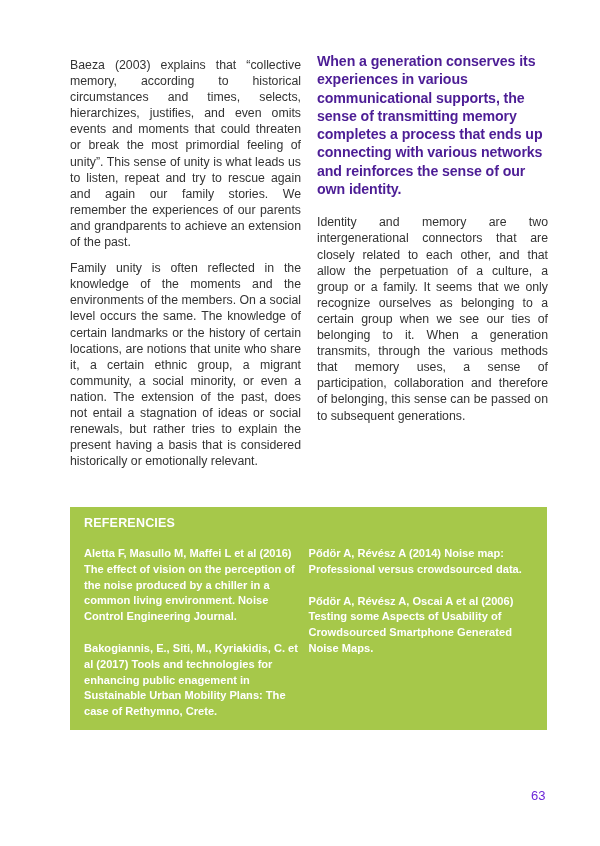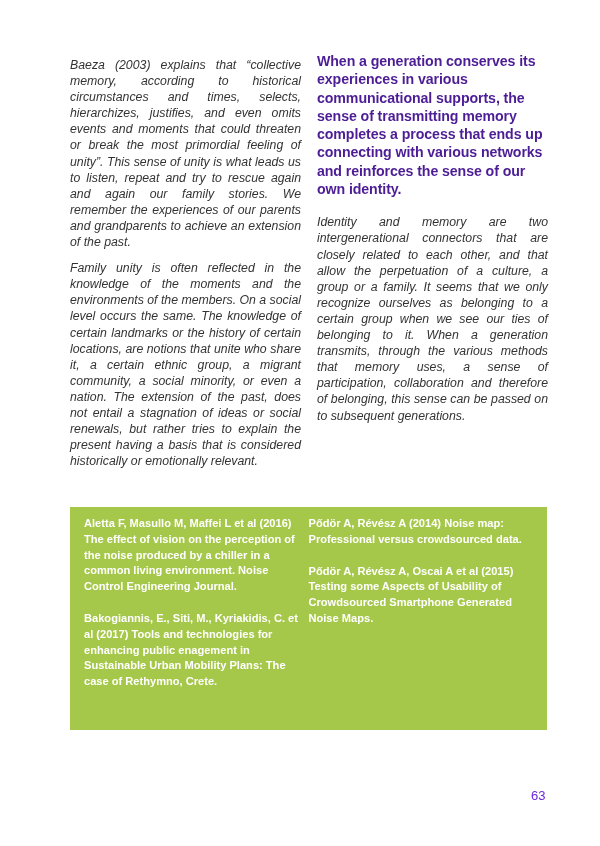--- a/index.html
+++ b/index.html
@@ -4,21 +4,21 @@
 <style>
   html, body { margin: 0; padding: 0; }
   body {
     width: 600px; height: 846px; background: #ffffff; position: relative;
     font-family: "Liberation Sans", "DejaVu Sans", sans-serif; color: #333333;
     overflow: hidden;
   }
   .col {
     position: absolute; font-size: 12.3px; line-height: 16.1px; text-align: justify;
   }
-  .col p { margin: 0 0 10px 0; font-style: italic; }
+  .col p { margin: 0 0 10px 0; }
   #col-left { left: 70px; top: 57px; width: 231px; }
   #col-right { left: 317px; top: 52px; width: 231px; }
   .pull-quote {
     color: #4c1d95; font-weight: bold; font-size: 14.2px; line-height: 18.3px;
     text-align: left; margin: 0 0 14px 0; letter-spacing: -0.1px;
   }
   #col-right p.body { margin-top: 16px; }
   #refs-box {
     position: absolute; left: 70px; top: 507px; width: 477px; height: 223px;
     background: #a6c84a; color: #ffffff; box-sizing: border-box; padding: 9px 14px;
@@ -41,25 +41,26 @@
   <p>Baeza (2003) explains that “collective memory, according to historical circumstances and times, selects, hierarchizes, justifies, and even omits events and moments that could threaten or break the most primordial feeling of unity”. This sense of unity is what leads us to listen, repeat and try to rescue again and again our family stories. We remember the experiences of our parents and grandparents to achieve an extension of the past.</p>
   <p>Family unity is often reflected in the knowledge of the moments and the environments of the members. On a social level occurs the same. The knowledge of certain landmarks or the history of certain locations, are notions that unite who share it, a certain ethnic group, a migrant community, a social minority, or even a nation. The extension of the past, does not entail a stagnation of ideas or social renewals, but rather tries to explain the present having a basis that is considered historically or emotionally relevant.</p>
 </div>
 
 <div id="col-right" class="col">
   <div class="pull-quote">When a generation conserves its experiences in various communicational supports, the sense of transmitting memory completes a process that ends up connecting with various networks and reinforces the sense of our own identity.</div>
   <p class="body">Identity and memory are two intergenerational connectors that are closely related to each other, and that allow the perpetuation of a culture, a group or a family. It seems that we only recognize ourselves as belonging to a certain group when we see our ties of belonging to it. When a generation transmits, through the various methods that memory uses, a sense of participation, collaboration and therefore of belonging, this sense can be passed on to subsequent generations.</p>
 </div>
 
 <div id="refs-box">
+  <div id="refs-title">REFERENCIES</div>
   <div class="refs-cols">
     <div class="refs-col">
       <div class="ref">Aletta F, Masullo M, Maffei L et al (2016) The effect of vision on the perception of the noise produced by a chiller in a common living environment. Noise Control Engineering Journal.</div>
       <div class="ref">Bakogiannis, E., Siti, M., Kyriakidis, C. et al (2017) Tools and technologies for enhancing public enagement in Sustainable Urban Mobility Plans: The case of Rethymno, Crete.</div>
     </div>
     <div class="refs-col">
       <div class="ref">Pődör A, Révész A (2014) Noise map: Professional versus crowdsourced data.</div>
-      <div class="ref">Pődör A, Révész A, Oscai A et al (2015) Testing some Aspects of Usability of Crowdsourced Smartphone Generated Noise Maps.</div>
+      <div class="ref">Pődör A, Révész A, Oscai A et al (2006) Testing some Aspects of Usability of Crowdsourced Smartphone Generated Noise Maps.</div>
     </div>
   </div>
 </div>
 
 <div id="page-number">63</div>
 
 </body></html>

